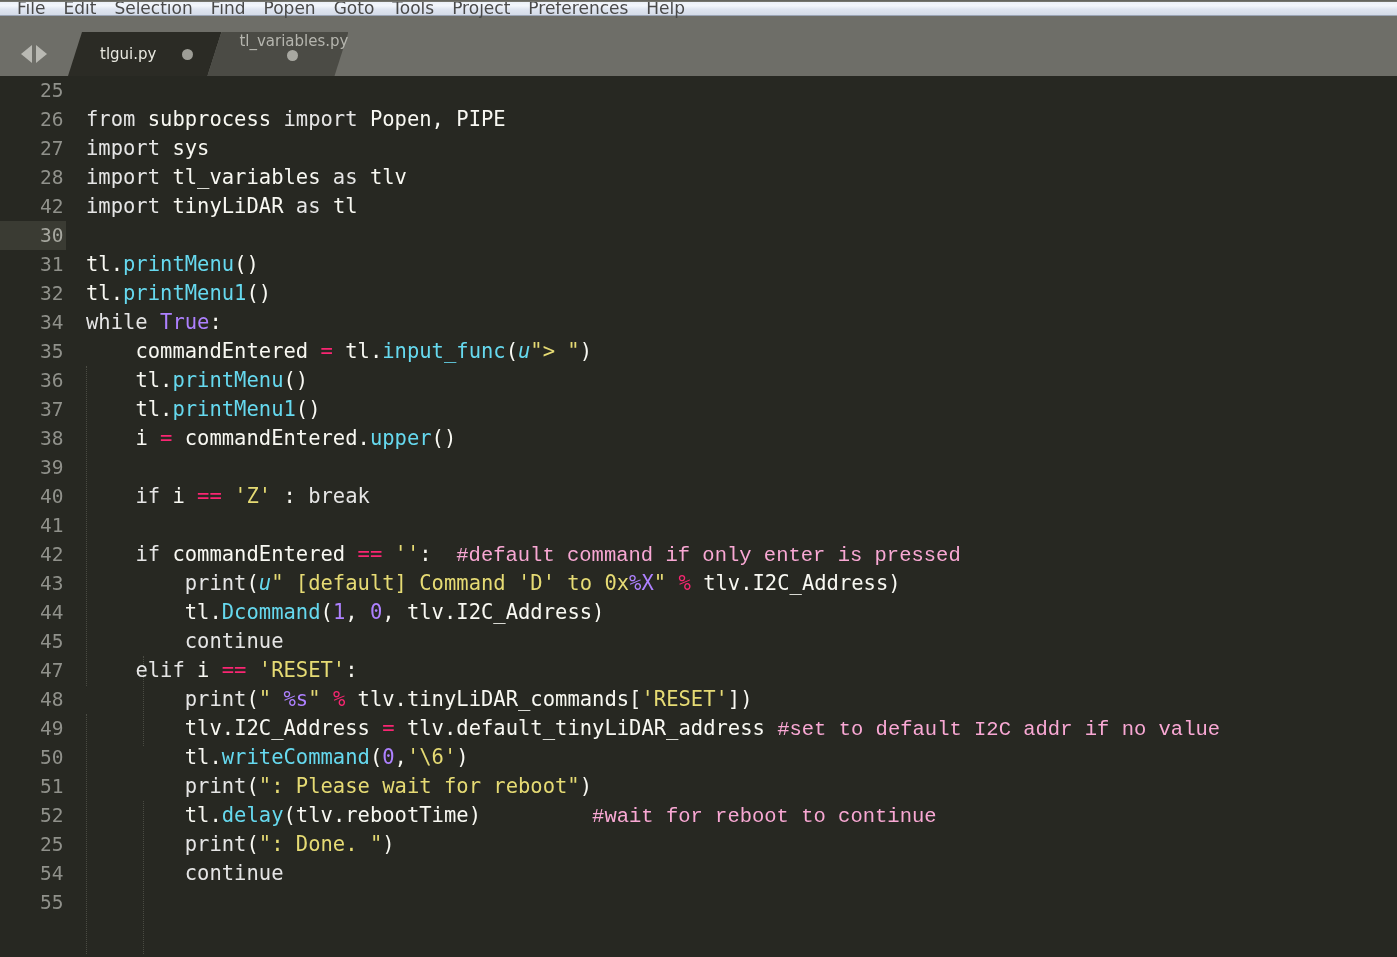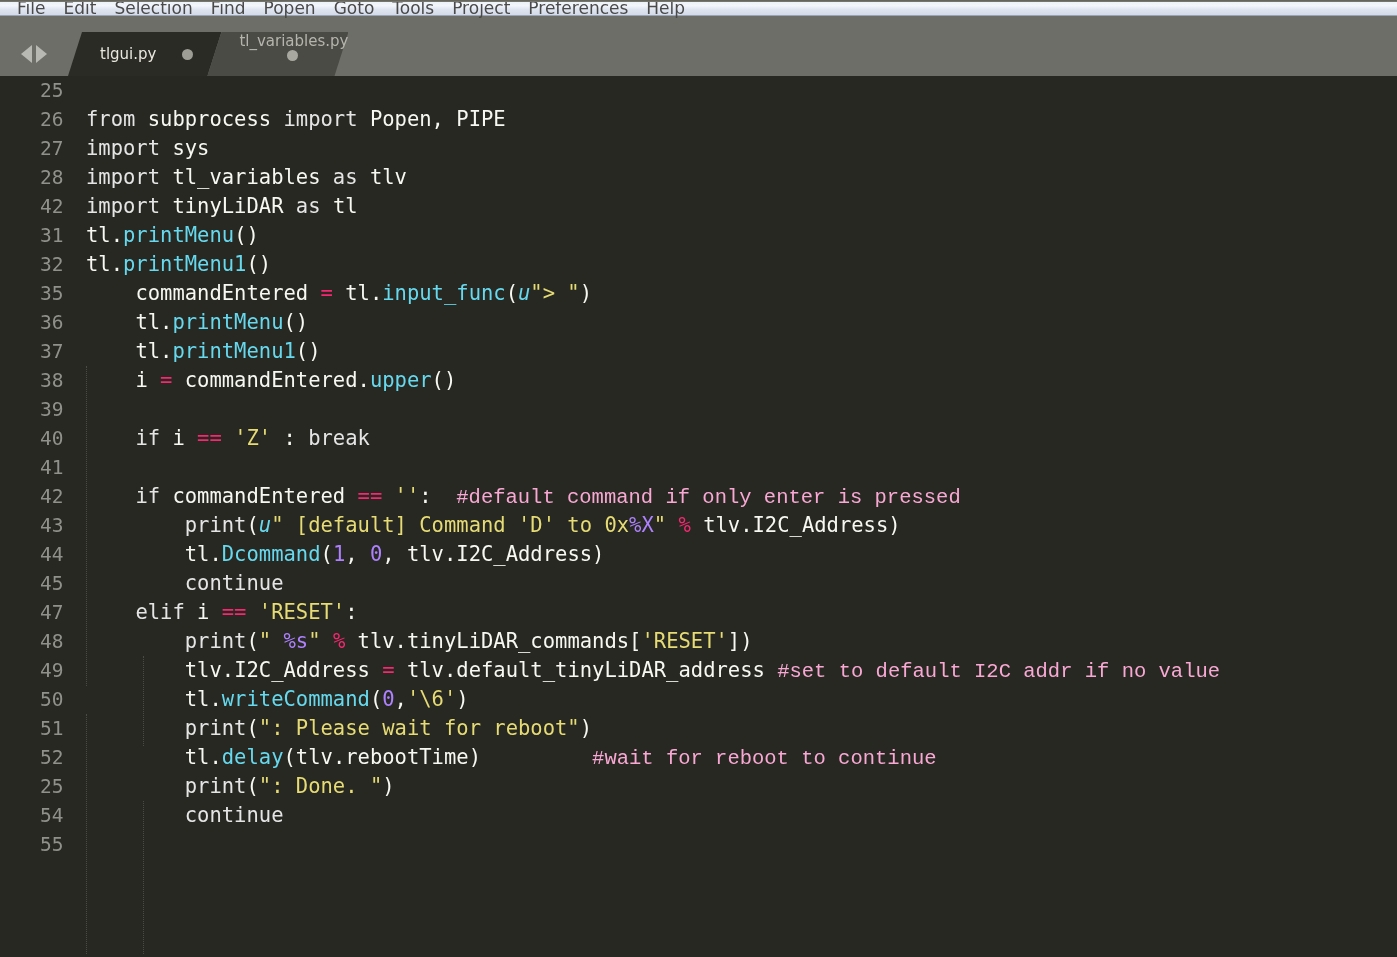--- a/index.html
+++ b/index.html
@@ -201,22 +201,24 @@
     <div class="guide" style="left:86px; top:638px; height:240px;"></div>
     <div class="guide" style="left:143px; top:580px; height:90px;"></div>
     <div class="guide" style="left:143px; top:725px; height:153px;"></div>
   </div>
   <div class="code-wrap" id="code-wrap">
       <div class="line"><div class="gutter">25</div><div class="code"></div></div>
       <div class="line"><div class="gutter">26</div><div class="code"><span class="k">from</span><span class="p"> </span><span class="p">subprocess</span><span class="p"> </span><span class="k">import</span><span class="p"> </span><span class="p">Popen</span><span class="p">,</span><span class="p"> </span><span class="p">PIPE</span></div></div>
       <div class="line"><div class="gutter">27</div><div class="code"><span class="k">import</span><span class="p"> </span><span class="p">sys</span></div></div>
       <div class="line"><div class="gutter">28</div><div class="code"><span class="k">import</span><span class="p"> </span><span class="p">tl_variables</span><span class="p"> </span><span class="k">as</span><span class="p"> </span><span class="p">tlv</span></div></div>
       <div class="line"><div class="gutter">42</div><div class="code"><span class="k">import</span><span class="p"> </span><span class="p">tinyLiDAR</span><span class="p"> </span><span class="k">as</span><span class="p"> </span><span class="p">tl</span></div></div>
+      <div class="line current"><div class="gutter">30</div><div class="code"></div></div>
       <div class="line"><div class="gutter">31</div><div class="code"><span class="p">tl</span><span class="p">.</span><span class="f">printMenu</span><span class="p">(</span><span class="p">)</span></div></div>
       <div class="line"><div class="gutter">32</div><div class="code"><span class="p">tl</span><span class="p">.</span><span class="f">printMenu1</span><span class="p">(</span><span class="p">)</span></div></div>
+      <div class="line"><div class="gutter">34</div><div class="code"><span class="k">while</span><span class="p"> </span><span class="n">True</span><span class="p">:</span></div></div>
       <div class="line"><div class="gutter">35</div><div class="code"><span class="p"> </span><span class="p"> </span><span class="p"> </span><span class="p"> </span><span class="p">commandEntered</span><span class="p"> </span><span class="o">=</span><span class="p"> </span><span class="p">tl</span><span class="p">.</span><span class="f">input_func</span><span class="p">(</span><span class="u">u</span><span class="s">"&gt; "</span><span class="p">)</span></div></div>
       <div class="line"><div class="gutter">36</div><div class="code"><span class="p"> </span><span class="p"> </span><span class="p"> </span><span class="p"> </span><span class="p">tl</span><span class="p">.</span><span class="f">printMenu</span><span class="p">(</span><span class="p">)</span></div></div>
       <div class="line"><div class="gutter">37</div><div class="code"><span class="p"> </span><span class="p"> </span><span class="p"> </span><span class="p"> </span><span class="p">tl</span><span class="p">.</span><span class="f">printMenu1</span><span class="p">(</span><span class="p">)</span></div></div>
       <div class="line"><div class="gutter">38</div><div class="code"><span class="p"> </span><span class="p"> </span><span class="p"> </span><span class="p"> </span><span class="p">i</span><span class="p"> </span><span class="o">=</span><span class="p"> </span><span class="p">commandEntered</span><span class="p">.</span><span class="f">upper</span><span class="p">(</span><span class="p">)</span></div></div>
       <div class="line"><div class="gutter">39</div><div class="code"></div></div>
       <div class="line"><div class="gutter">40</div><div class="code"><span class="p"> </span><span class="p"> </span><span class="p"> </span><span class="p"> </span><span class="k">if</span><span class="p"> </span><span class="p">i</span><span class="p"> </span><span class="o">==</span><span class="p"> </span><span class="s">'Z'</span><span class="p"> </span><span class="p">:</span><span class="p"> </span><span class="k">break</span></div></div>
       <div class="line"><div class="gutter">41</div><div class="code"></div></div>
       <div class="line"><div class="gutter">42</div><div class="code"><span class="p"> </span><span class="p"> </span><span class="p"> </span><span class="p"> </span><span class="k">if</span><span class="p"> </span><span class="p">commandEntered</span><span class="p"> </span><span class="o">==</span><span class="p"> </span><span class="s">''</span><span class="p">:</span><span class="p"> </span><span class="p"> </span><span class="c">#default command if only enter is pressed</span></div></div>
       <div class="line"><div class="gutter">43</div><div class="code"><span class="p"> </span><span class="p"> </span><span class="p"> </span><span class="p"> </span><span class="p"> </span><span class="p"> </span><span class="p"> </span><span class="p"> </span><span class="k">print</span><span class="p">(</span><span class="u">u</span><span class="s">" [default] Command 'D' to 0x</span><span class="n">%X</span><span class="s">"</span><span class="p"> </span><span class="o">%</span><span class="p"> </span><span class="p">tlv</span><span class="p">.</span><span class="p">I2C_Address</span><span class="p">)</span></div></div>
       <div class="line"><div class="gutter">44</div><div class="code"><span class="p"> </span><span class="p"> </span><span class="p"> </span><span class="p"> </span><span class="p"> </span><span class="p"> </span><span class="p"> </span><span class="p"> </span><span class="p">tl</span><span class="p">.</span><span class="f">Dcommand</span><span class="p">(</span><span class="n">1</span><span class="p">,</span><span class="p"> </span><span class="n">0</span><span class="p">,</span><span class="p"> </span><span class="p">tlv</span><span class="p">.</span><span class="p">I2C_Address</span><span class="p">)</span></div></div>

